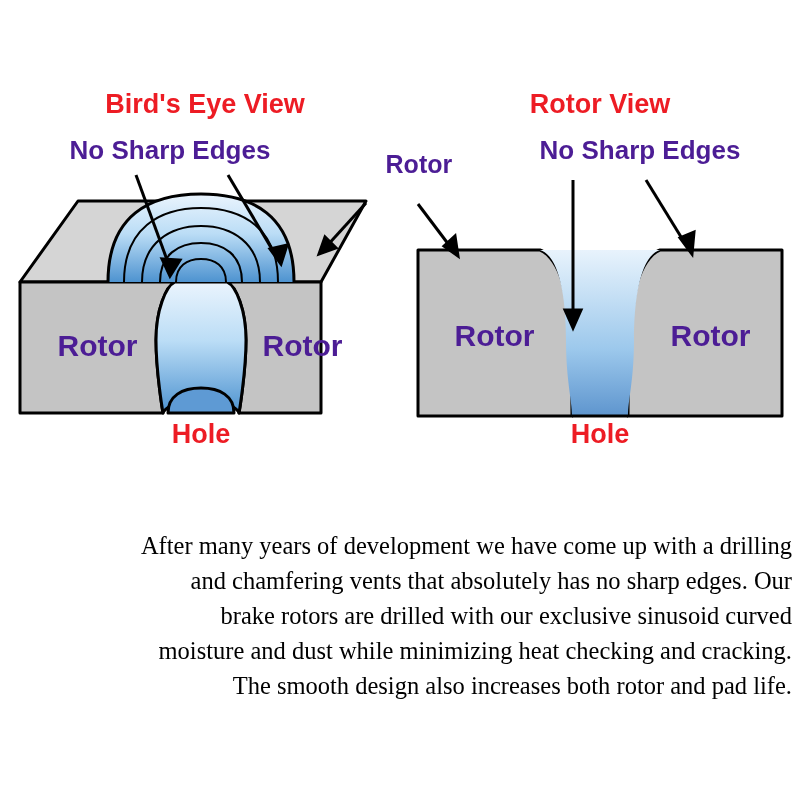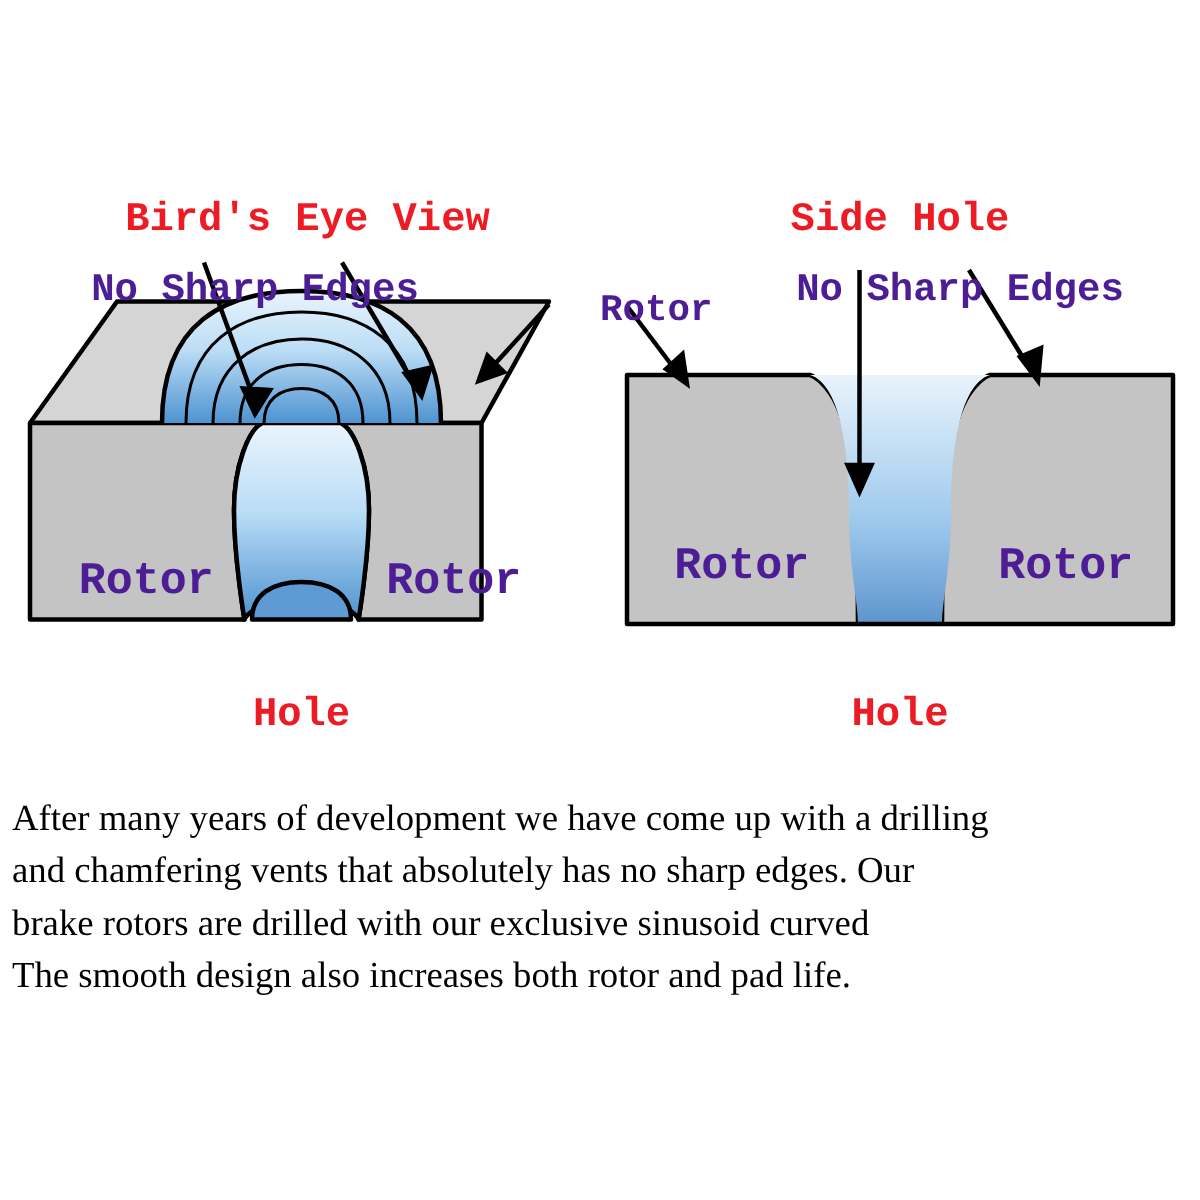--- a/index.html
+++ b/index.html
@@ -14,41 +14,40 @@
     position: relative;
     overflow: hidden;
   }
   #stage {
     position: relative;
     width: 800px;
     height: 800px;
   }
   .lbl {
     position: absolute;
-    font-family: Liberation Mono, monospace;
+    font-family: Liberation Sans, sans-serif;
     font-weight: bold;
     line-height: 1.05;
     white-space: pre;
-    margin-top: 43px;
   }
   .red {
     color: #ED1C24;
   }
   .black {
     color: #4c1d95;
   }
   .center {
     text-align: center;
   }
   #caption {
     position: absolute;
     left: 8px;
     top: 528px;
     width: 784px;
-    text-align: left;
+    text-align: right;
     font-family: "Liberation Serif", serif;
     font-size: 24.5px;
     line-height: 35px;
     color: #000000;
   }
   svg {
     position: absolute;
     left: 0;
     top: 0;
   }
@@ -151,21 +150,21 @@
       <line x1="573" y1="180" x2="573" y2="318"></line>
       <polygon points="573,328 565,310 581,310"></polygon>
 
       <line x1="646" y1="180" x2="686" y2="245"></line>
       <polygon points="692,254 680,238 694,232"></polygon>
     </g>
   </svg>
 
   <div class="lbl red center" style="left:60px; top:90px; width:290px; font-size:27px;">Bird's Eye View</div>
 
-  <div class="lbl red center" style="left:490px; top:90px; width:220px; font-size:27px;">Side Hole</div>
+  <div class="lbl red center" style="left:490px; top:90px; width:220px; font-size:27px;">Rotor View</div>
 
   <div class="lbl black center" style="left:25px; top:137px; width:290px; font-size:26px;">No Sharp Edges</div>
 
   <div class="lbl black center" style="left:340px; top:125px; width:130px; font-size:25px;">
     <span>Rotor</span><br>
     <br>
   </div>
 
   <div class="lbl black center" style="left:495px; top:137px; width:290px; font-size:26px;">No Sharp Edges</div>
 
@@ -178,16 +177,17 @@
   <div class="lbl black center" style="left:648px; top:320px; width:125px; font-size:30px;">Rotor</div>
 
   <div class="lbl red center" style="left:141px; top:420px; width:120px; font-size:27px;">Hole</div>
 
   <div class="lbl red center" style="left:540px; top:420px; width:120px; font-size:27px;">Hole</div>
 
   <div id="caption">
     <div>After many years of development we have come up with a drilling</div>
     <div>and chamfering vents that absolutely has no sharp edges.  Our</div>
     <div>brake rotors are drilled with our exclusive sinusoid curved</div>
+    <div>moisture and dust while minimizing heat checking and cracking.</div>
     <div>The smooth design also increases both rotor and pad life.</div>
   </div>
 
 </div>
 
 </body></html>

